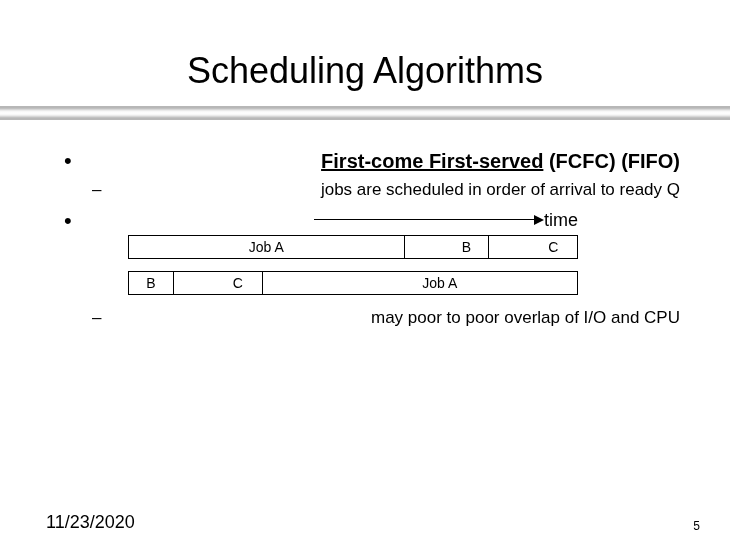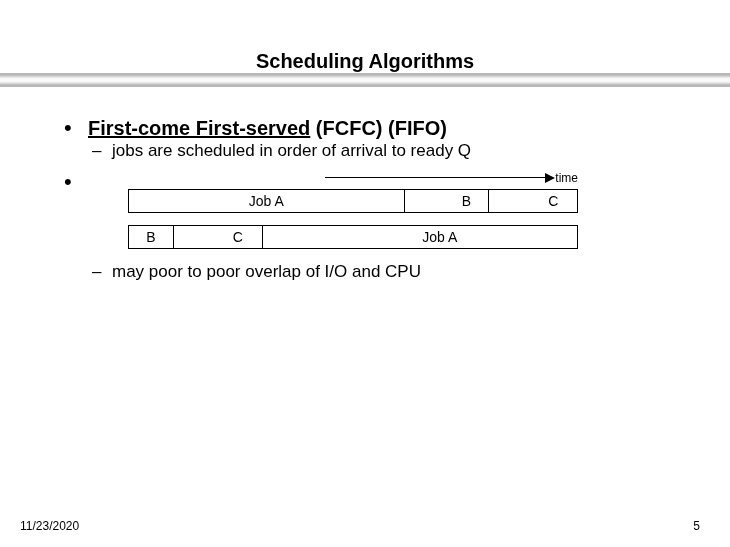--- a/index.html
+++ b/index.html
@@ -12,33 +12,35 @@
     color: #000;
   }
   .slide {
     width: 100%;
     height: 100%;
     position: relative;
     padding-top: 50px;
   }
   .title {
     text-align: center;
-    font-size: 20px;
-    font-weight: bold;
+    font-size: 36px;
+    font-weight: normal;
+    margin-bottom: 14px;
   }
   .hr-band {
     height: 14px;
     border-top: 2px solid #888;
     border-bottom: 2px solid #888;
     background: linear-gradient(to bottom, #888 0%, #eee 30%, #fff 50%, #eee 70%, #888 100%);
     opacity: 0.6;
     margin-bottom: 30px;
   }
   .content {
     padding: 0 50px 0 60px;
+    text-align: right;
   }
   ul.lvl1 {
     list-style: none;
   }
   ul.lvl1 > li {
     position: relative;
     padding-left: 28px;
     margin-bottom: 4px;
   }
   ul.lvl1 > li::before {
@@ -49,20 +51,21 @@
     font-size: 22px;
     color: #000;
   }
   .lvl1-text {
     font-size: 20px;
     font-weight: bold;
   }
   .underline { text-decoration: underline; }
   ul.lvl2 {
     list-style: none;
+    margin-top: 6px;
     margin-bottom: 6px;
   }
   ul.lvl2 > li {
     position: relative;
     padding-left: 24px;
     font-size: 17px;
     line-height: 1.35;
   }
   ul.lvl2 > li::before {
     content: "–";
@@ -70,21 +73,21 @@
     left: 4px;
   }
   .diagram-area {
     margin: 8px 0 8px 40px;
     width: 450px;
   }
   .time-row {
     display: flex;
     align-items: center;
     justify-content: flex-end;
-    font-size: 12px;
+    font-size: 18px;
     margin-bottom: 4px;
   }
   .arrow {
     width: 230px;
     height: 10px;
     position: relative;
   }
   .arrow-line {
     position: absolute;
     top: 4px;
@@ -114,23 +117,23 @@
   .cell {
     display: flex;
     align-items: center;
     justify-content: center;
     border-right: 1px solid #000;
     white-space: nowrap;
   }
   .cell:last-child { border-right: none; }
   .footer-date {
     position: absolute;
-    left: 20px;
+    left: 46px;
     bottom: 14px;
-    font-size: 12px;
+    font-size: 18px;
   }
   .footer-page {
     position: absolute;
     right: 30px;
     bottom: 14px;
     font-size: 12px;
   }
 </style>
 </head>
 <body>

